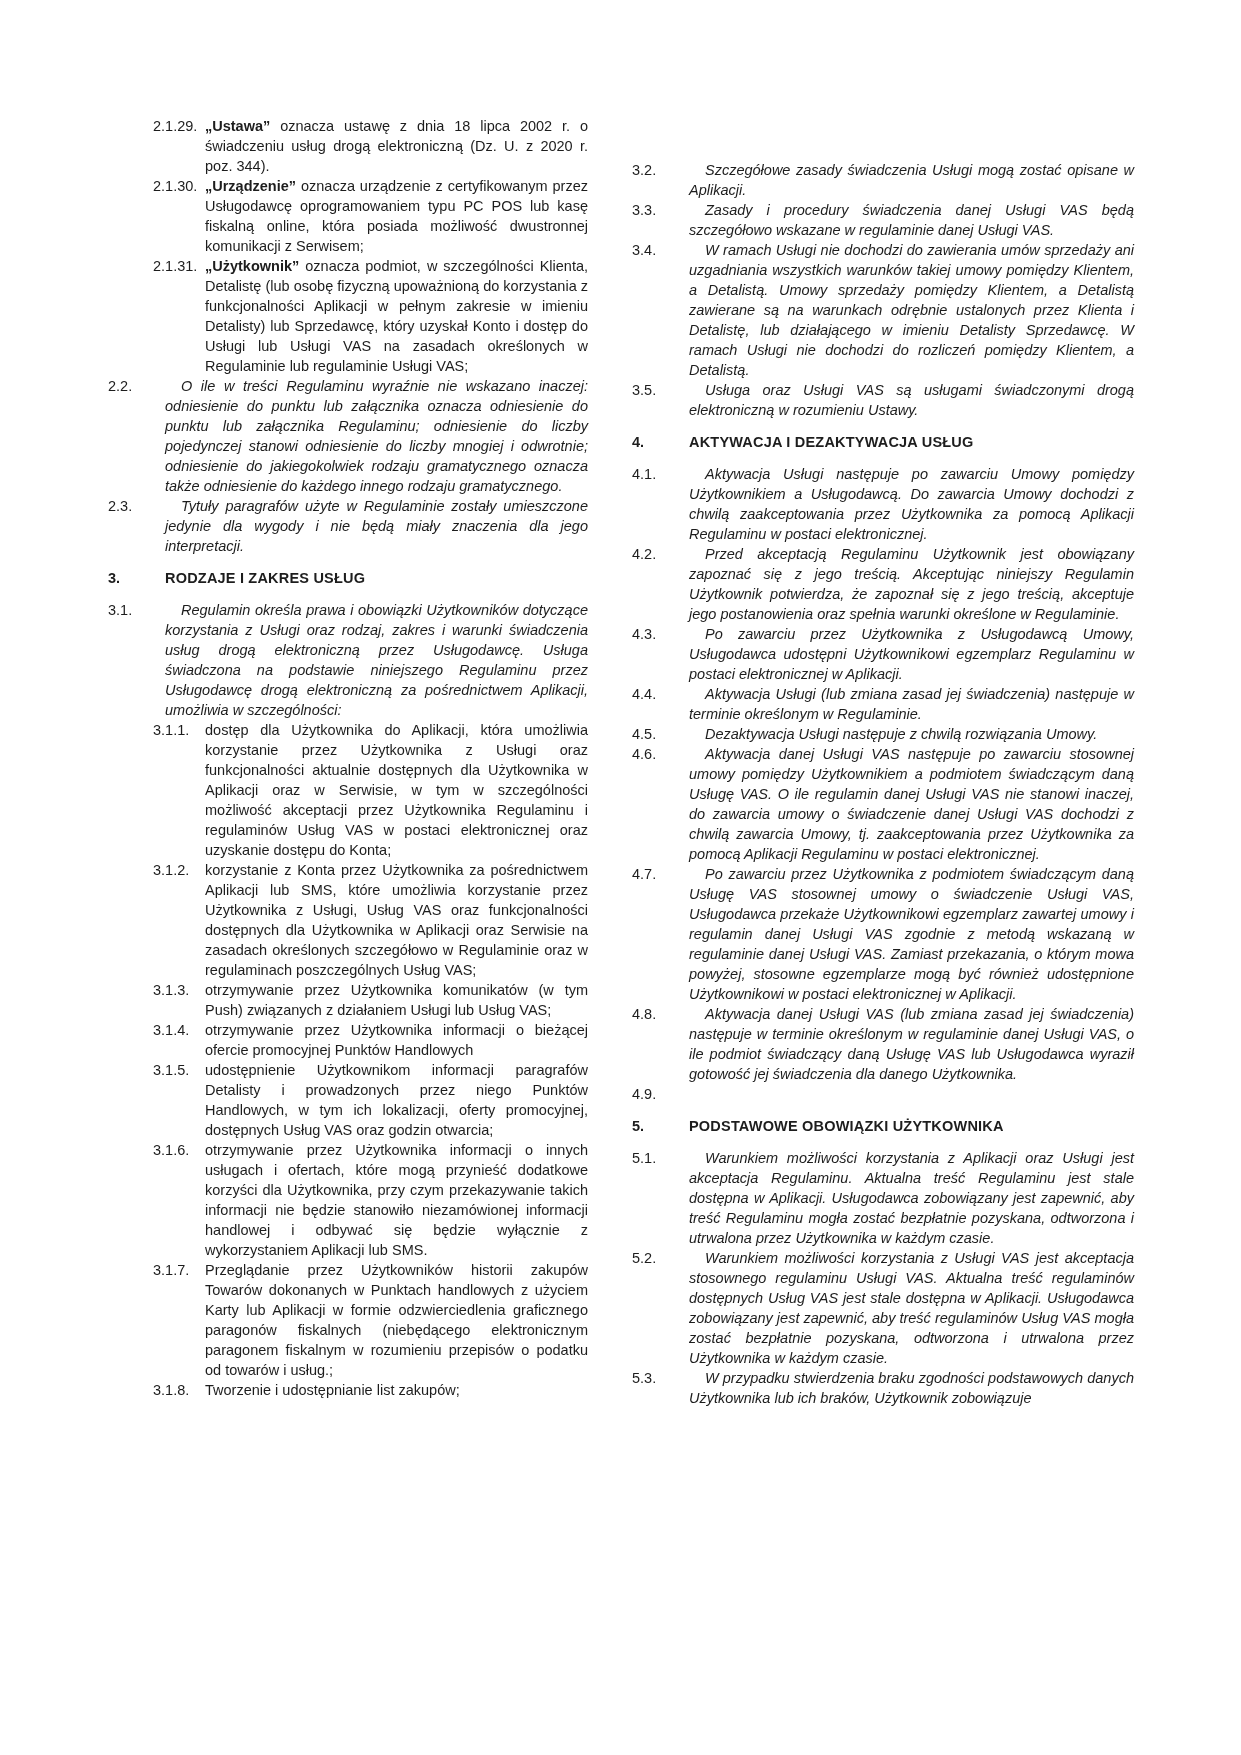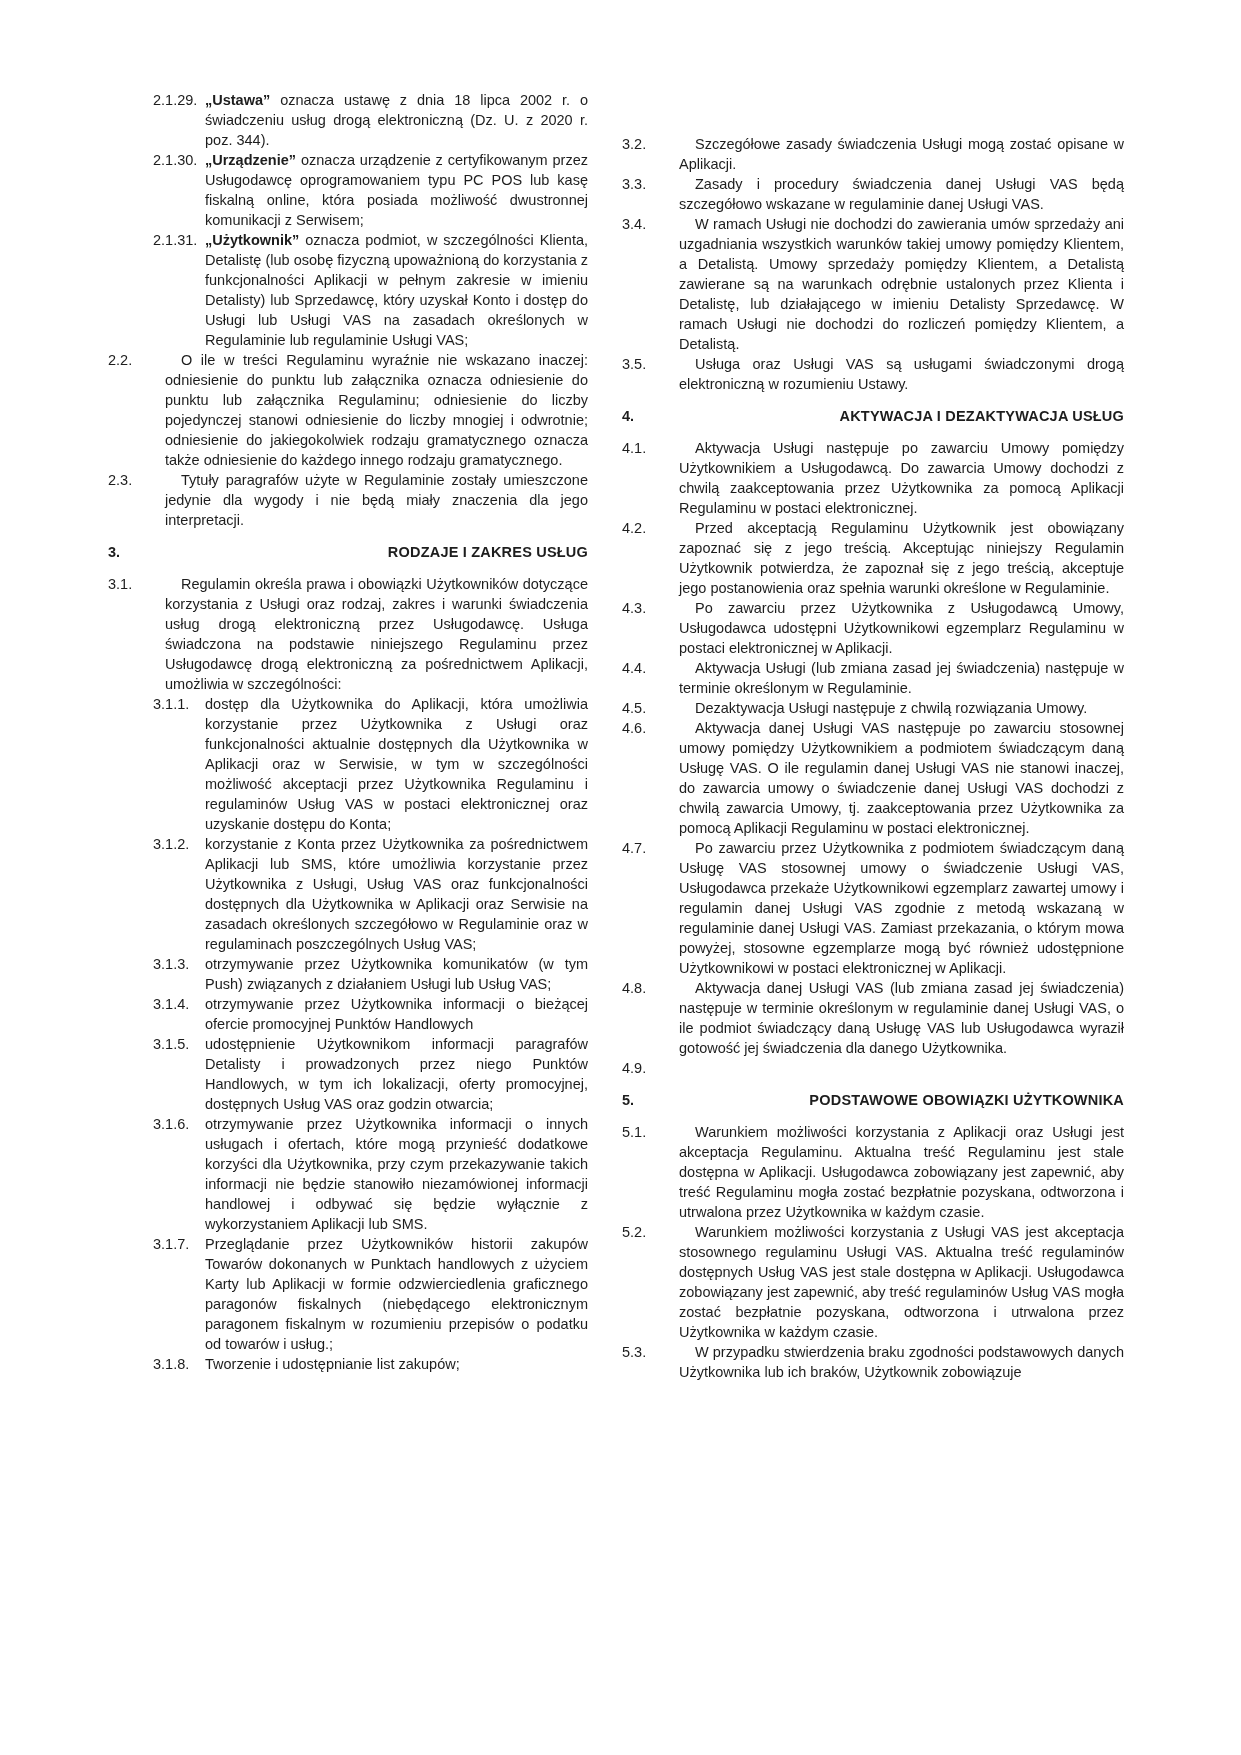--- a/index.html
+++ b/index.html
@@ -5,32 +5,32 @@
   html, body { margin: 0; padding: 0; }
   body {
     width: 1241px; height: 1755px;
     background: #ffffff;
     font-family: "Liberation Sans", sans-serif;
     font-size: 14.5px;
     line-height: 20px;
     color: #1d1d1d;
     overflow: hidden;
   }
-  .page { padding: 90px 0 0 108px; display: flex; gap: 34px; }
+  .page { padding: 116px 0 0 108px; display: flex; gap: 44px; }
   .col { display: block; }
   .col-left  { width: 480px; }
   .col-right { width: 502px; margin-top: 44px; }
   .item { display: flex; align-items: flex-start; }
   .item .num  { flex: 0 0 57px; }
   .item .body { flex: 1; text-align: justify; hyphens: none; }
-  .item.p1 .body { text-indent: 16px; }
+  .item.p1 .body { text-indent: 16px; font-style: italic; }
   .item.p3 { padding-left: 45px; }
   .item.p3 .num { flex: 0 0 52px; }
   .item.h { font-weight: bold; margin: 12px 0; }
-  .item.h .body { text-align: right; text-indent: 0; letter-spacing: 0.2px; }
+  .item.h .body { text-align: left; text-indent: 0; letter-spacing: 0.2px; }
   .lead { font-weight: bold; margin-top: 29px; }
 </style>
 </head>
 <body>
 
 <div class="page">
 
   <div class="col col-left">
 
     <div class="item p3">

